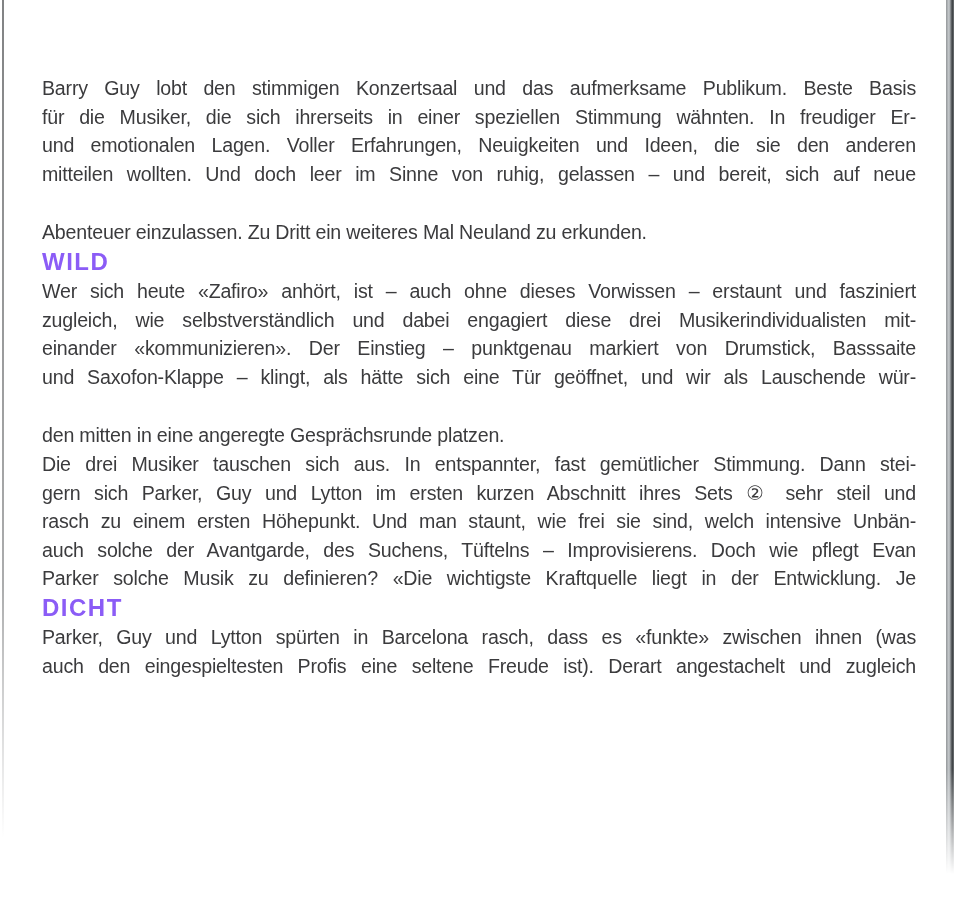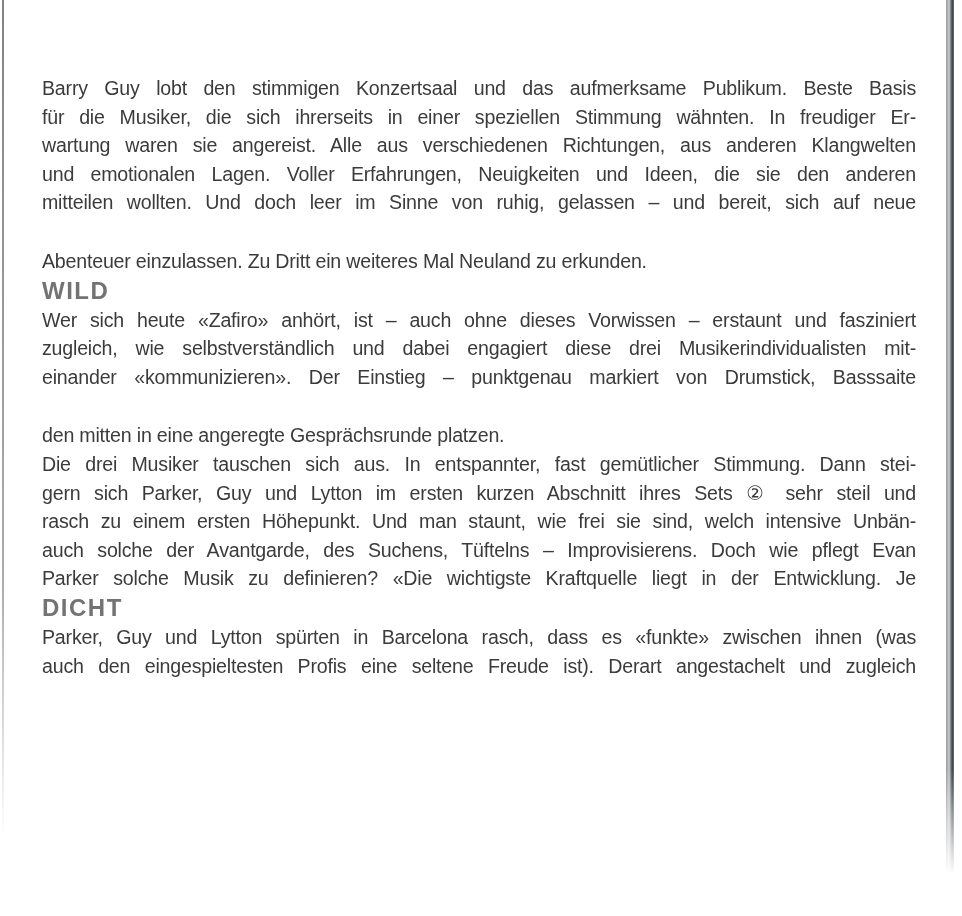--- a/index.html
+++ b/index.html
@@ -64,47 +64,47 @@
     text-align-last: left;
     margin-top: 30px;
   }
   .heading {
     margin: 0;
     padding: 0;
     font-size: 24px;
     font-weight: 700;
     line-height: 30px;
     letter-spacing: 1.5px;
-    color: #737373;
+    color: #8b5cf6;
   }
 </style>
 </head>
 <body>
 
 <div class="page">
 
   <div class="left-edge"></div>
 
   <div class="text-block">
 
     <p class="para">
       <span class="line">Barry Guy lobt den stimmigen Konzertsaal und das aufmerksame Publikum. Beste Basis</span>
       <span class="line">für die Musiker, die sich ihrerseits in einer speziellen Stimmung wähnten. In freudiger Er-</span>
-      <span class="line">wartung waren sie angereist. Alle aus verschiedenen Richtungen, aus anderen Klangwelten</span>
       <span class="line">und emotionalen Lagen. Voller Erfahrungen, Neuigkeiten und Ideen, die sie den anderen</span>
       <span class="line">mitteilen wollten. Und doch leer im Sinne von ruhig, gelassen – und bereit, sich auf neue</span>
       <span class="line last">Abenteuer einzulassen. Zu Dritt ein weiteres Mal Neuland zu erkunden.</span>
     </p>
 
     <h2 class="heading">WILD</h2>
 
     <p class="para">
       <span class="line">Wer sich heute «Zafiro» anhört, ist – auch ohne dieses Vorwissen – erstaunt und fasziniert</span>
       <span class="line">zugleich, wie selbstverständlich und dabei engagiert diese drei Musikerindividualisten mit-</span>
       <span class="line">einander «kommunizieren». Der Einstieg – punktgenau markiert von Drumstick, Basssaite</span>
+      <span class="line">und Saxofon-Klappe – klingt, als hätte sich eine Tür geöffnet, und wir als Lauschende wür-</span>
       <span class="line last">den mitten in eine angeregte Gesprächsrunde platzen.</span>
     </p>
 
     <p class="para">
       <span class="line">Die drei Musiker tauschen sich aus. In entspannter, fast gemütlicher Stimmung. Dann stei-</span>
       <span class="line">gern sich Parker, Guy und Lytton im ersten kurzen Abschnitt ihres Sets ② sehr steil und</span>
       <span class="line">rasch zu einem ersten Höhepunkt. Und man staunt, wie frei sie sind, welch intensive Unbän-</span>
       <span class="line">auch solche der Avantgarde, des Suchens, Tüftelns – Improvisierens. Doch wie pflegt Evan</span>
       <span class="line">Parker solche Musik zu definieren? «Die wichtigste Kraftquelle liegt in der Entwicklung. Je</span>
     </p>

